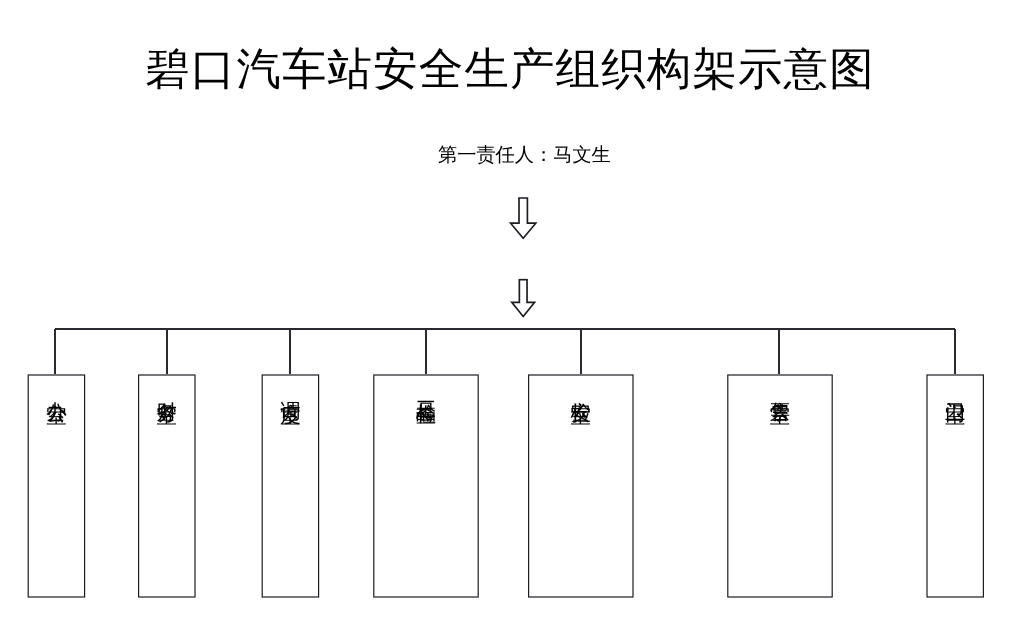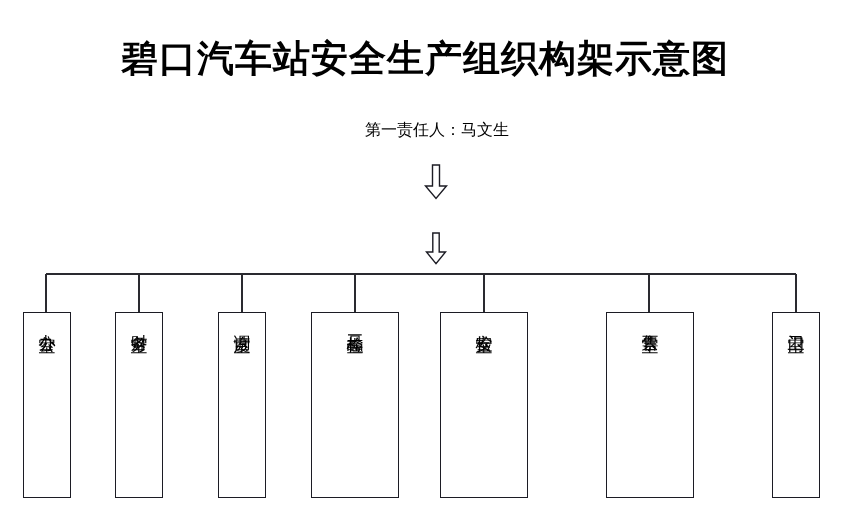--- a/index.html
+++ b/index.html
@@ -23,21 +23,21 @@
   }
 
   
   .chart-title {
     position: absolute;
     left: 0;
     top: 36px;
     width: 850px;
     text-align: center;
     font-size: 37px;
-    font-weight: bold;
+    font-weight: normal;
     letter-spacing: 1px;
     line-height: 46px;
     white-space: nowrap;
   }
 
   
   .resp-line {
     position: absolute;
     width: 850px;
     left: 0;

